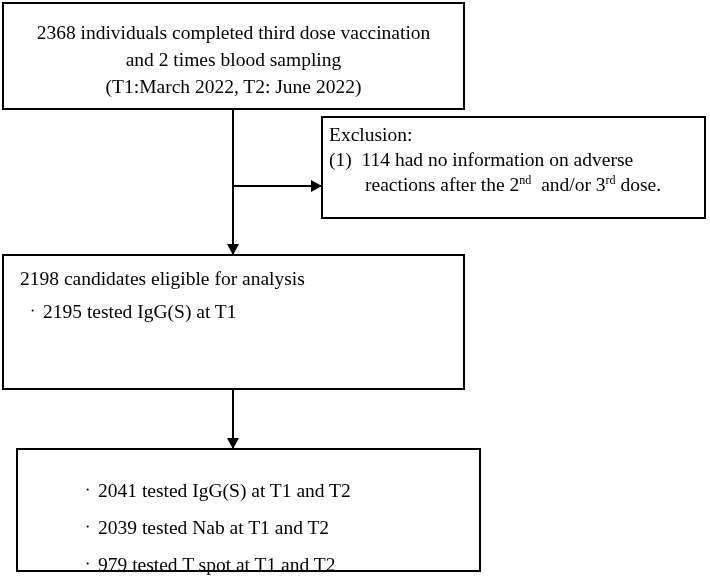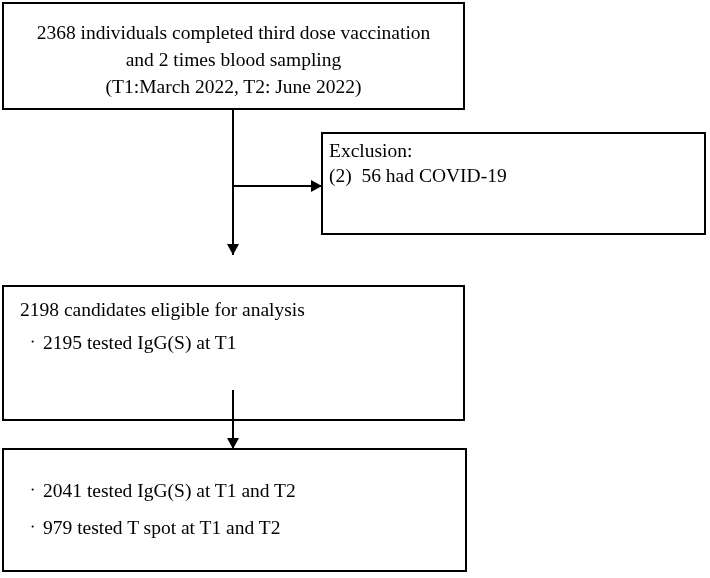--- a/index.html
+++ b/index.html
@@ -40,21 +40,21 @@
     height: 108px;
   }
   #box-enrolled .node-text {
     text-align: center;
     padding-top: 15px;
   }
 
   
   #box-exclusion {
     left: 321px;
-    top: 132px;
+    top: 116px;
     width: 385px;
     height: 103px;
   }
   #box-exclusion .excl-inner {
     padding: 4px 0 0 6px;
   }
   .excl-title {
     font-size: 19.5px;
     line-height: 25px;
   }
@@ -70,21 +70,20 @@
     vertical-align: super;
     line-height: 0;
   }
 
   
   #box-eligible {
     left: 2px;
     top: 254px;
     width: 463px;
     height: 136px;
-    margin-top: 31px;
   }
   #box-eligible .inner {
     padding: 9px 0 0 16px;
   }
   .headline {
     font-size: 19.5px;
     line-height: 28px;
   }
   .bullet-line {
     font-size: 19.5px;
@@ -94,24 +93,25 @@
   }
   .bullet-dot {
     font-family: "DejaVu Sans", sans-serif;
     font-size: 13px;
     vertical-align: 3px;
     padding-right: 4px;
   }
 
   
   #box-paired {
-    left: 2px;
+    left: 16px;
     top: 448px;
     width: 465px;
     height: 124px;
+    padding-left: 41px;
   }
   #box-paired .inner {
     padding: 22px 0 0 16px;
   }
 
   
   .conn-v {
     position: absolute;
     width: 2px;
     background: #000000;
@@ -158,34 +158,35 @@
 
   <div class="conn-v" id="conn-main-v1"></div>
   <div class="arrow-down" id="arrow-main-1"></div>
 
   <div class="conn-h" id="conn-branch-h"></div>
   <div class="arrow-right" id="arrow-branch"></div>
 
   <div class="node" id="box-exclusion">
     <div class="excl-inner">
       <div class="excl-title">Exclusion:</div>
-      <div class="excl-item">(2)  56 had COVID-19</div>
+      <div class="excl-item"><span>(1)  114 had no information on adverse</span><br><span>reactions after the 2</span><sup>nd</sup><span>  and/or 3</span><sup>rd</sup><span> dose.</span></div>
     </div>
   </div>
 
   <div class="node" id="box-eligible">
     <div class="inner">
       <div class="headline">2198 candidates eligible for analysis</div>
       <div class="bullet-line"><span class="bullet-dot">・</span><span>2195 tested IgG(S) at T1</span></div>
     </div>
   </div>
 
   <div class="conn-v" id="conn-main-v2"></div>
   <div class="arrow-down" id="arrow-main-2"></div>
 
   <div class="node" id="box-paired">
     <div class="inner">
       <div class="bullet-line"><span class="bullet-dot">・</span><span>2041 tested IgG(S) at T1 and T2</span></div>
+      <div class="bullet-line"><span class="bullet-dot">・</span><span>2039 tested Nab at T1 and T2</span></div>
       <div class="bullet-line"><span class="bullet-dot">・</span><span>979 tested T spot at T1 and T2</span></div>
     </div>
   </div>
 
 </div>
 
 </body></html>

